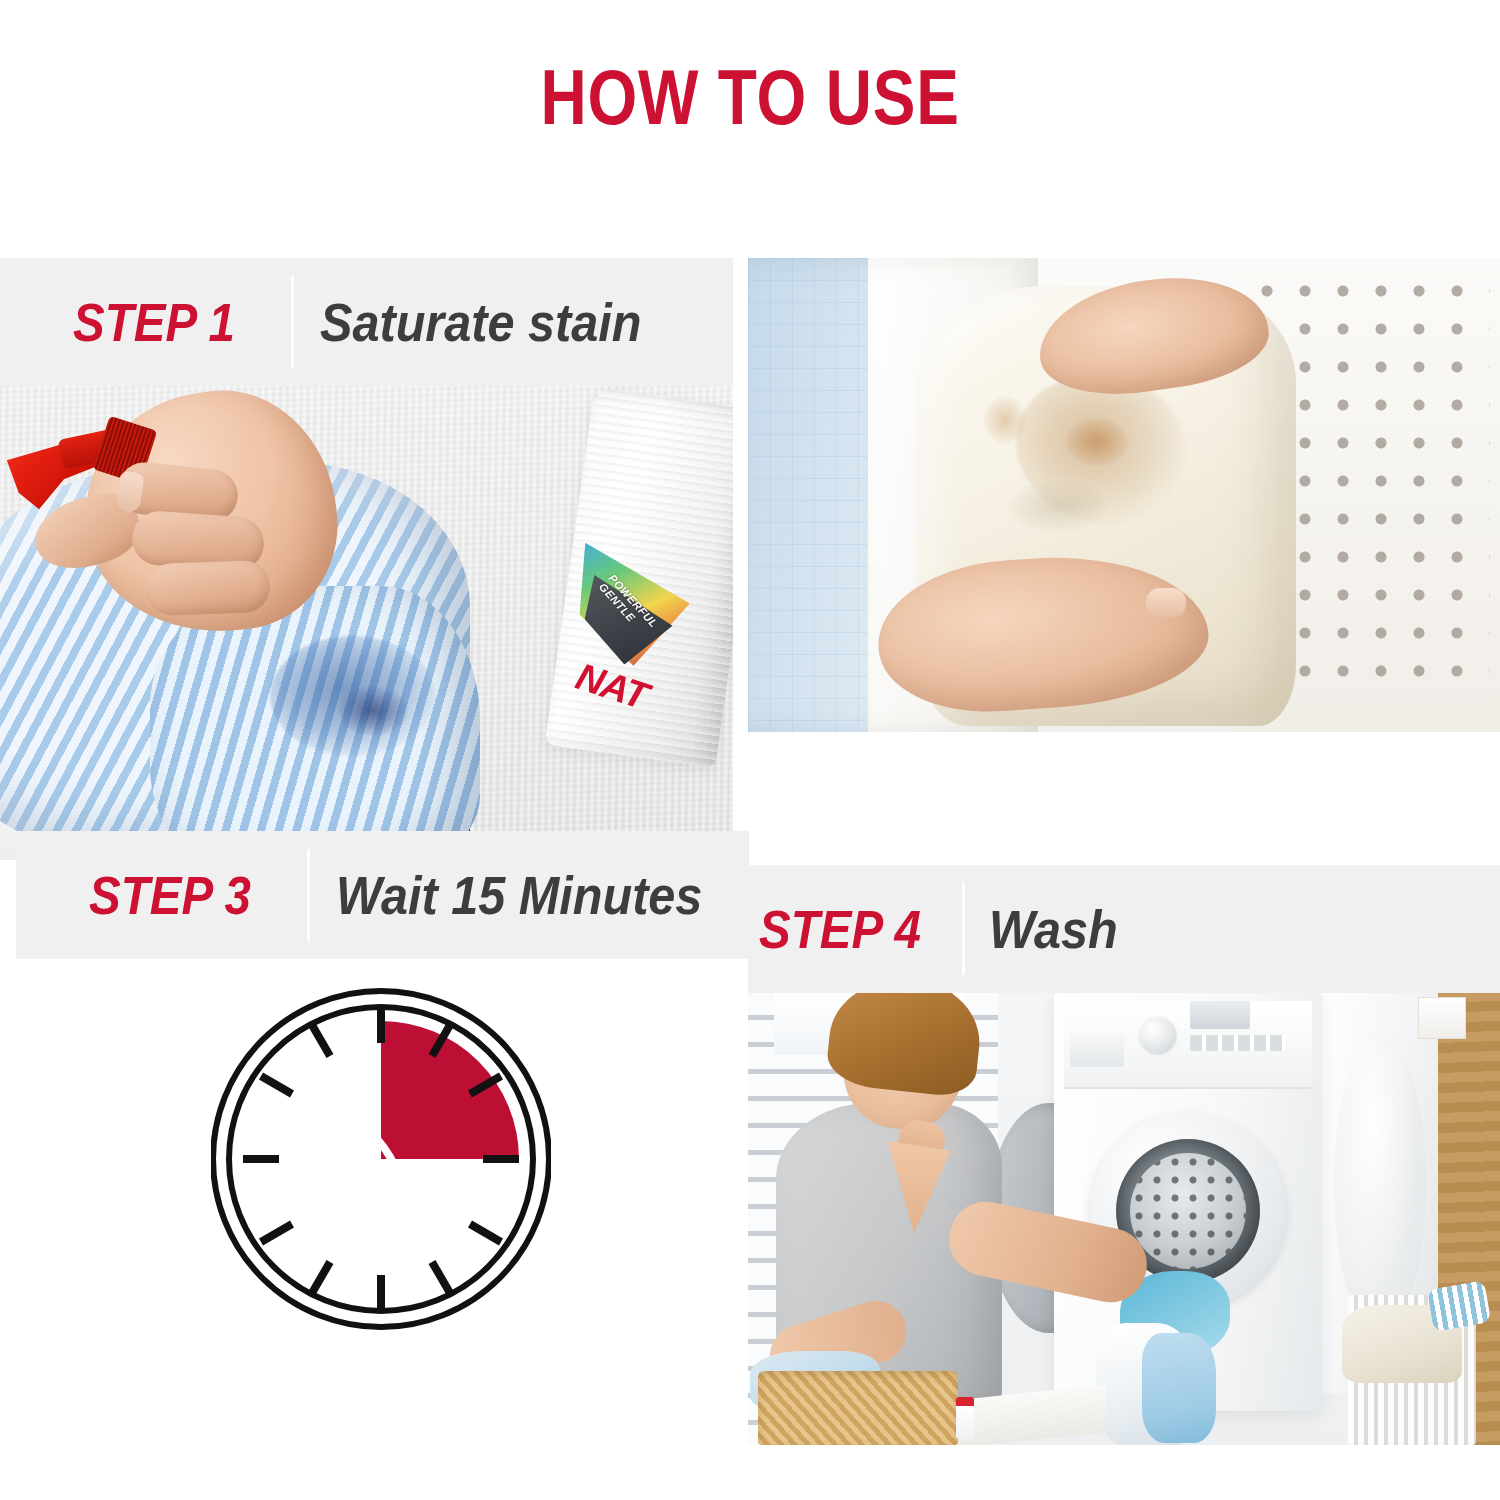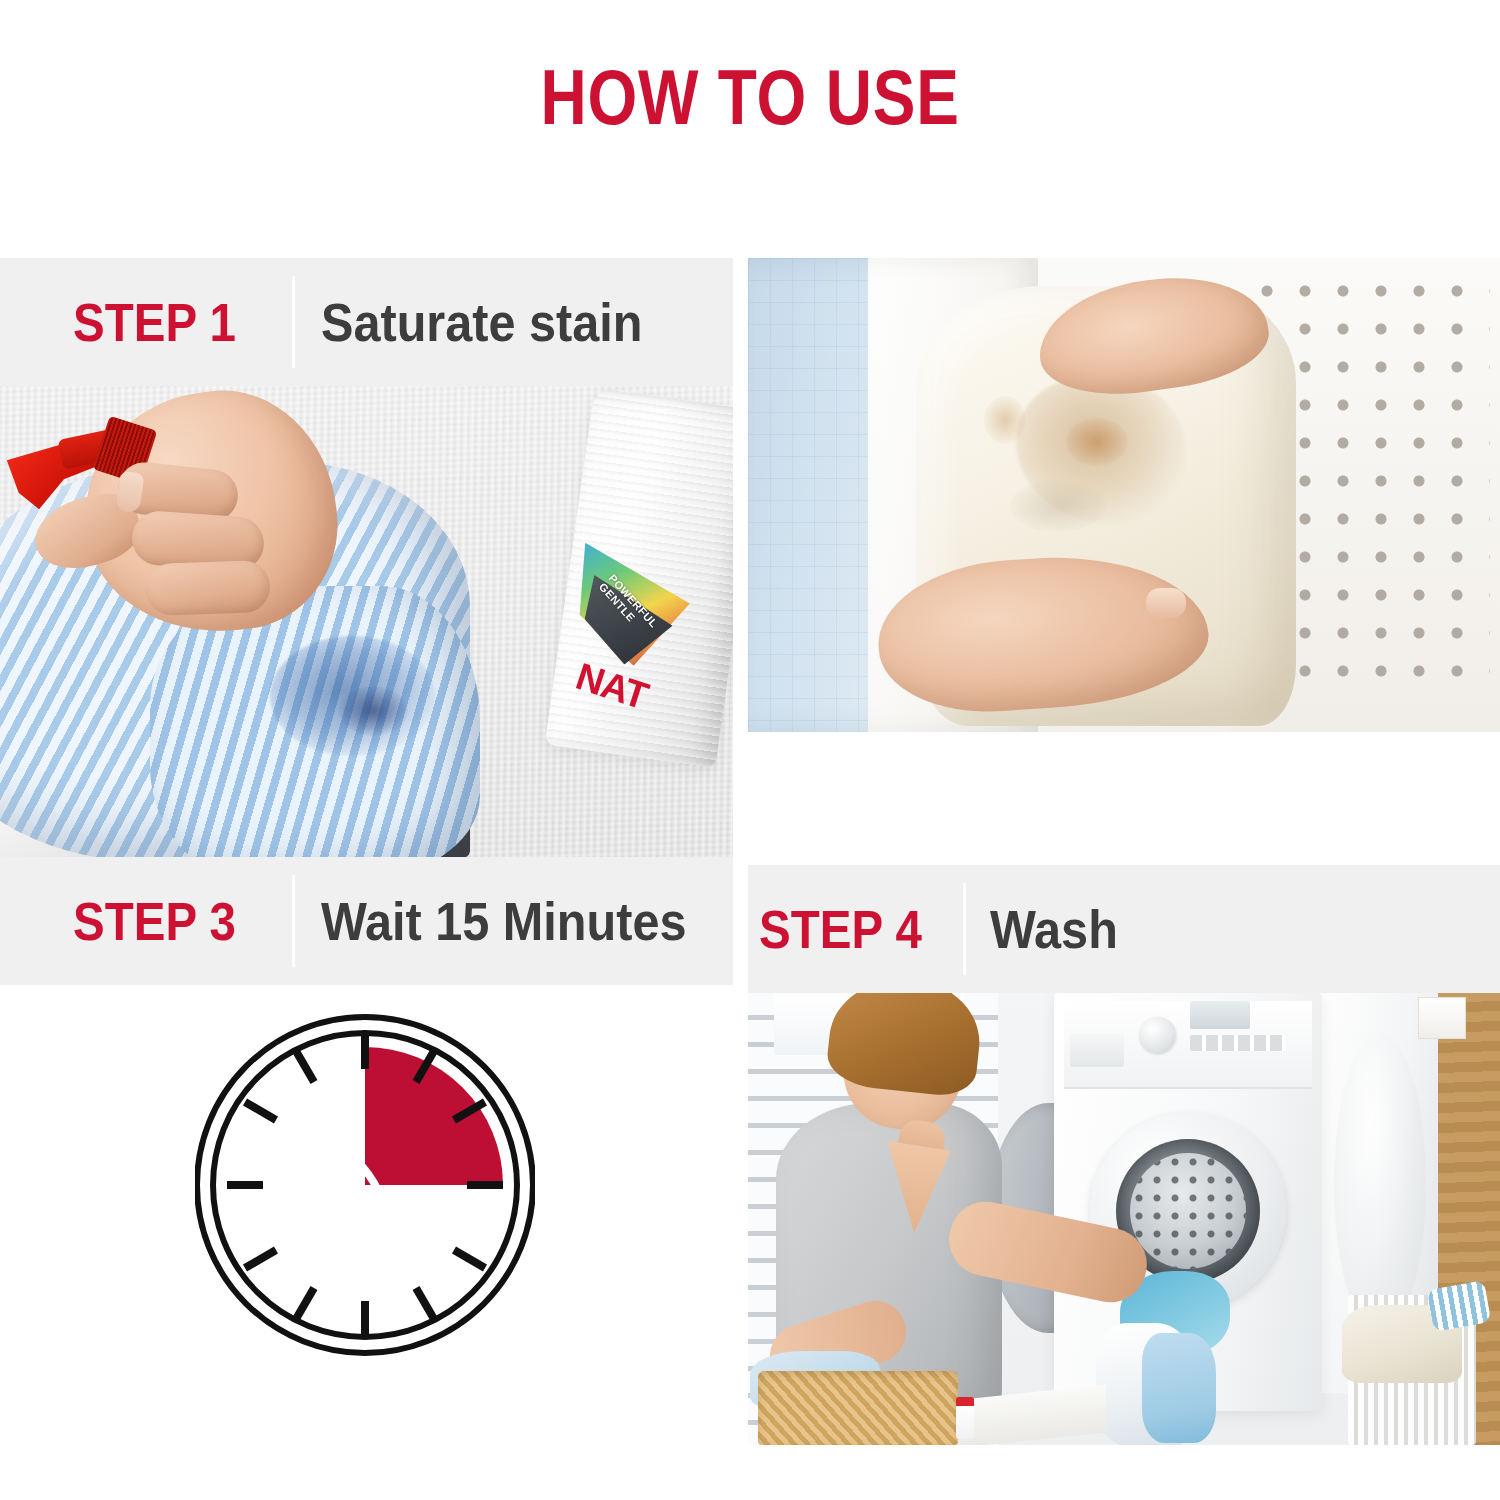--- a/index.html
+++ b/index.html
@@ -32,28 +32,29 @@
     line-height: 1;
   }
 
   
   .grid {
     position: absolute;
     top: 258px;
     left: 0;
     width: 1500px;
     height: 1242px;
+    font-style: italic;
   }
   .cell {
     position: absolute;
     overflow: hidden;
   }
   .cell-1 { left: 0px;   top: 0px;   width: 733px; height: 602px; }
   .cell-2 { left: 748px; top: 0px;   width: 752px; height: 602px; }
-  .cell-3 { left: 0px;   top: 599px; width: 733px; height: 635px; }
+  .cell-3 { left: 0px;   top: 573px; width: 733px; height: 635px; padding-left: 16px; }
   .cell-4 { left: 748px; top: 607px; width: 752px; height: 635px; }
 
   
   .step-header {
     background: #F0F0F0;
     height: 128px;
     display: flex;
     align-items: center;
     box-sizing: border-box;
   }

